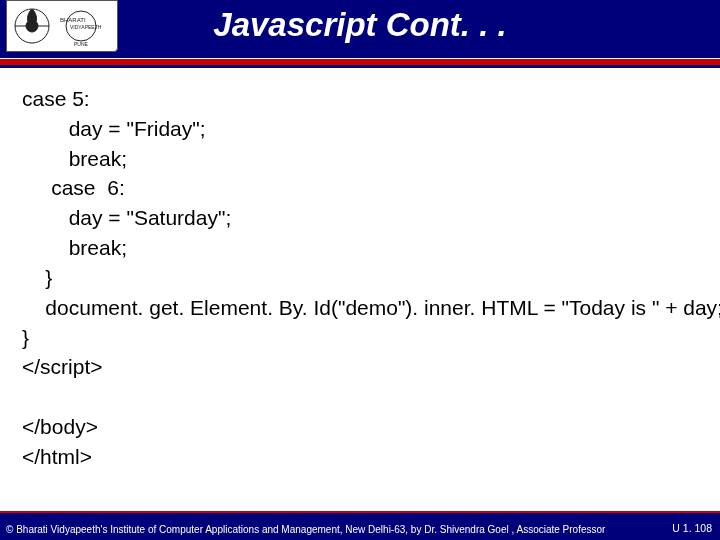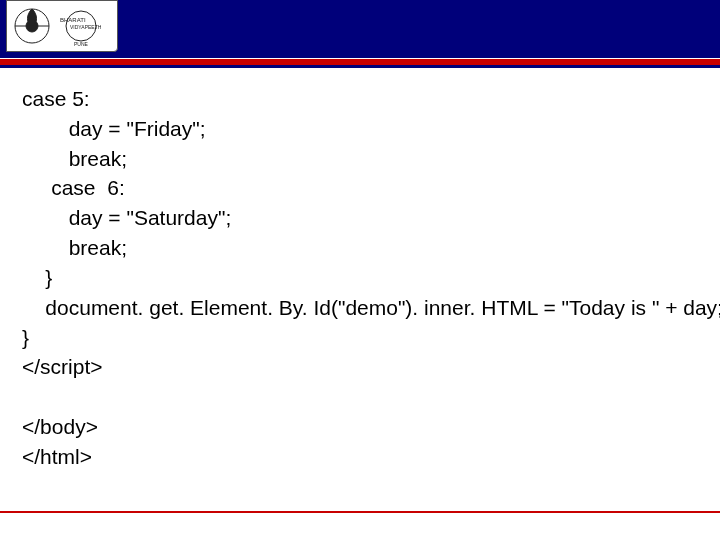--- a/index.html
+++ b/index.html
@@ -31,20 +31,21 @@
           <circle cx="24" cy="24" r="6" fill="#222"></circle>
           <path d="M24 7 C 30 12 30 22 24 24 C 18 22 18 12 24 7 Z" fill="#222"></path>
           <line x1="7" y1="24" x2="41" y2="24"></line>
         </g>
         <text x="52" y="20" font-size="6" fill="#222">BHARATI</text>
         <circle cx="73" cy="24" r="15" stroke="#222" fill="none"></circle>
         <text x="62" y="27" font-size="5" fill="#222">VIDYAPEETH</text>
         <text x="66" y="44" font-size="5" fill="#222">PUNE</text>
       </svg>
     </div>
+    <div class="title">Javascript Cont. . .</div>
   </div>
   <div class="red-bar"></div>
   <div class="dark-strip"></div>
 
   <div class="content">
     <pre id="code-block">case 5:
         day = "Friday";
         break;
      case  6:
         day = "Saturday";
@@ -52,14 +53,18 @@
     }
     document. get. Element. By. Id("demo"). inner. HTML = "Today is " + day;
 }
 &lt;/script&gt;
 
 &lt;/body&gt;
 &lt;/html&gt;</pre>
   </div>
 
   <div class="footer-red"></div>
+  <div class="footer-bar">
+    <div class="footer-text">© Bharati Vidyapeeth's Institute of Computer Applications and Management, New Delhi-63, by Dr. Shivendra Goel , Associate Professor</div>
+    <div class="footer-right">U 1.  108</div>
+  </div>
 
 </div>
 
 </body></html>

